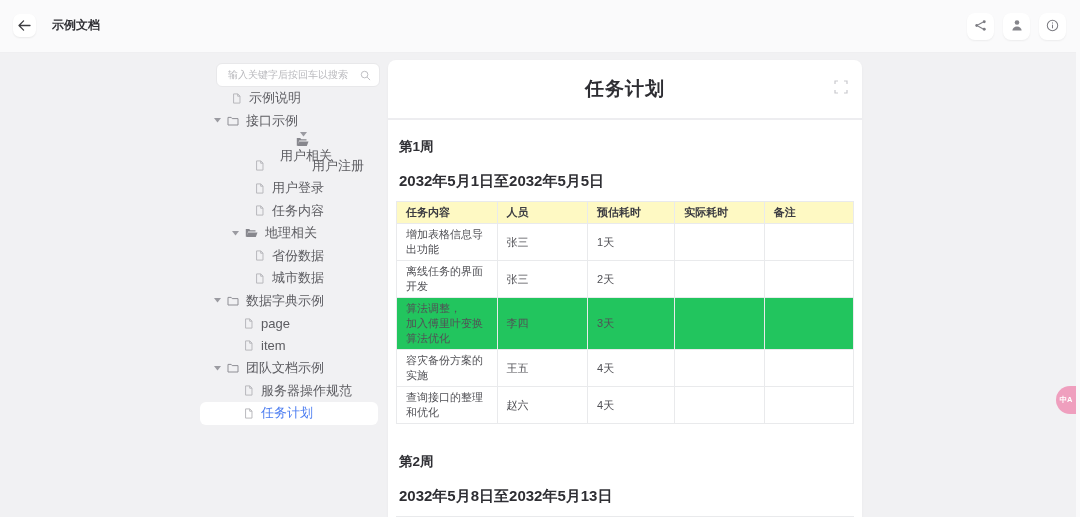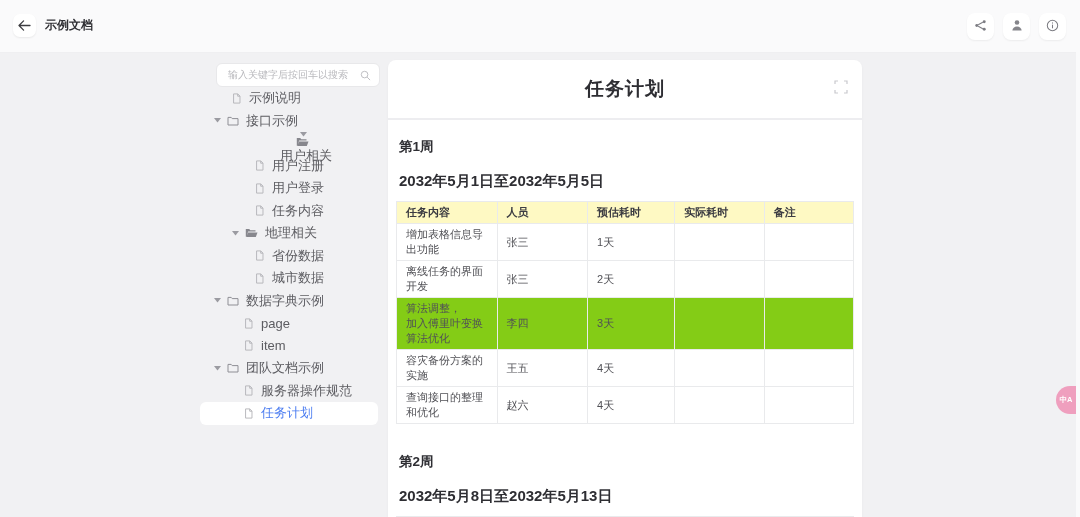--- a/index.html
+++ b/index.html
@@ -5,21 +5,21 @@
   html,body{margin:0;padding:0}
   body{
     width:1080px;height:517px;overflow:hidden;position:relative;
     background:#f1f1f3;font-family:"Liberation Sans","DejaVu Sans",sans-serif;
     -webkit-font-smoothing:antialiased;
   }
   
   .topbar{position:absolute;top:0;left:0;right:0;height:52px;background:#fafafb;border-bottom:1px solid #efeff1;z-index:5}
   .back-btn{position:absolute;left:13px;top:14px;width:23px;height:23px;background:#fff;border-radius:7px;
     box-shadow:0 1px 2px rgba(0,0,0,.07);display:flex;align-items:center;justify-content:center;cursor:pointer}
-  .topbar-title{position:absolute;left:45px;top:17px;font-size:12px;font-weight:bold;color:#2f2f34}
+  .topbar-title{position:absolute;left:52px;top:17px;font-size:12px;font-weight:bold;color:#2f2f34}
   .topbar-actions{position:absolute;right:14px;top:13px;display:flex;gap:9px}
   .icon-btn{width:27px;height:27px;background:#fff;border-radius:8px;box-shadow:0 1px 2px rgba(0,0,0,.06);
     display:flex;align-items:center;justify-content:center;cursor:pointer}
   
   .sidebar{position:absolute;left:200px;top:52px;width:180px;bottom:0}
   .search-box{position:relative;margin:11px 0 0 16px;width:164px;height:24px;background:#fff;
     border:1px solid #e8e8ea;border-radius:6px;box-sizing:border-box}
   .search-box input{border:0;outline:0;background:transparent;width:128px;margin:4px 0 0 9px;
     font-size:10px;color:#666;font-family:inherit}
   .search-box input::placeholder{color:#b9b9bd}
@@ -38,21 +38,21 @@
   .doc-title{font-size:19px;font-weight:bold;color:#2e2e33;letter-spacing:1px}
   .fullscreen-btn{position:absolute;right:14px;top:20px;cursor:pointer;line-height:0}
   .doc-body{padding:0 8px}
   .sec-heading{font-size:13.5px;font-weight:bold;color:#2e2e33;margin:18px 0 0 3px}
   .sec-heading.second{margin-top:29px}
   .sec-date{font-size:15px;font-weight:bold;color:#2e2e33;margin:16px 0 10px 3px}
   table{width:100%;border-collapse:collapse;table-layout:fixed}
   th,td{border:1px solid #e9eaec;font-size:11px;padding:3px 9px;text-align:left;vertical-align:middle}
   th{background:#fef9c3;color:#3c3c42;font-weight:bold;height:14px}
   td{color:#515156;height:15px;white-space:pre-line;line-height:15px}
-  tr.alt td{background:#84cc16}
+  tr.alt td{background:#22c55e}
   
   .scroll-track{position:absolute;right:0;top:52px;width:4px;bottom:0;background:#fafafb;z-index:8}
   .translate-fab{position:absolute;right:4px;top:386px;width:20px;height:28px;background:#ef9fbe;
     border-radius:14px 0 0 14px;color:#fff;font-size:7.5px;font-weight:bold;display:flex;align-items:center;
     justify-content:center;cursor:pointer;z-index:9;letter-spacing:0}
 </style>
 </head>
 <body>
 
 <div class="topbar">
@@ -125,21 +125,21 @@
       <div class="tree-row" style="padding-left: 32px; flex-direction: column;">
         <span class="caret"><svg width="7" height="5" viewBox="0 0 7 5">
             <path d="M0 0h7L3.5 4.6z" fill="#9b9ba1"></path>
           </svg></span>
         <span class="tree-ico"><svg width="13" height="10" viewBox="0 0 13 10">
             <path d="M0.8 1h3.4l1.1 1.3h5.2v1.3H3.1L1.7 8.8H0.8z" fill="#87878d"></path>
             <path d="M2.9 4.4h9.6L10.8 9H1.3z" fill="#87878d"></path>
           </svg></span>
         <span class="lbl">用户相关</span>
       </div>
-      <div class="tree-row" style="padding-left: 54px;">
+      <div class="tree-row" style="padding-left: 54px; gap: 40px;">
         <span class="tree-ico"><svg width="11" height="11" viewBox="0 0 12 12">
             <path d="M2.8 1h4.6L9.8 3.4V11H2.8z" fill="none" stroke="#b3b3b8" stroke-width="1"></path>
             <path d="M7.3 1v2.5h2.5" fill="none" stroke="#b3b3b8" stroke-width="1"></path>
           </svg></span>
         <span class="lbl">用户注册</span>
       </div>
       <div class="tree-row" style="padding-left: 54px;">
         <span class="tree-ico"><svg width="11" height="11" viewBox="0 0 12 12">
             <path d="M2.8 1h4.6L9.8 3.4V11H2.8z" fill="none" stroke="#b3b3b8" stroke-width="1"></path>
             <path d="M7.3 1v2.5h2.5" fill="none" stroke="#b3b3b8" stroke-width="1"></path>

